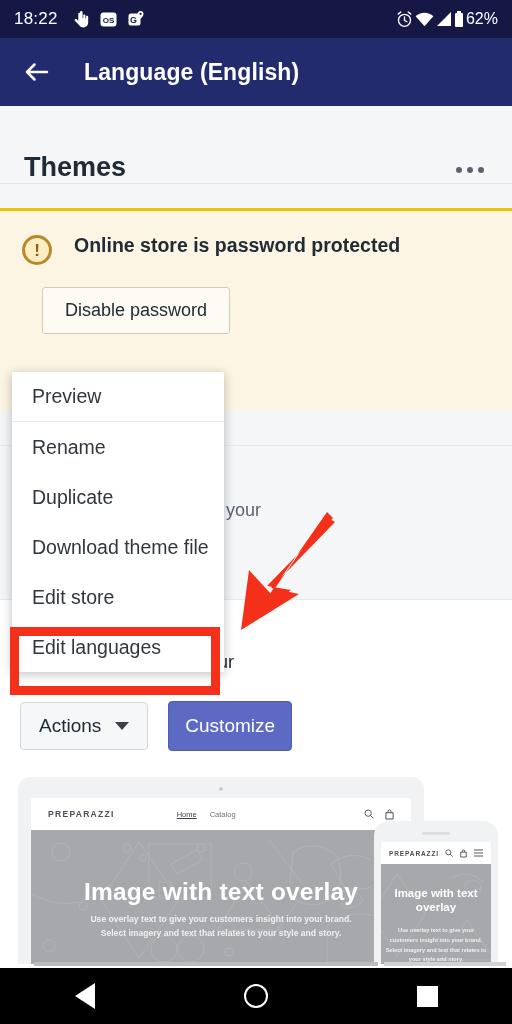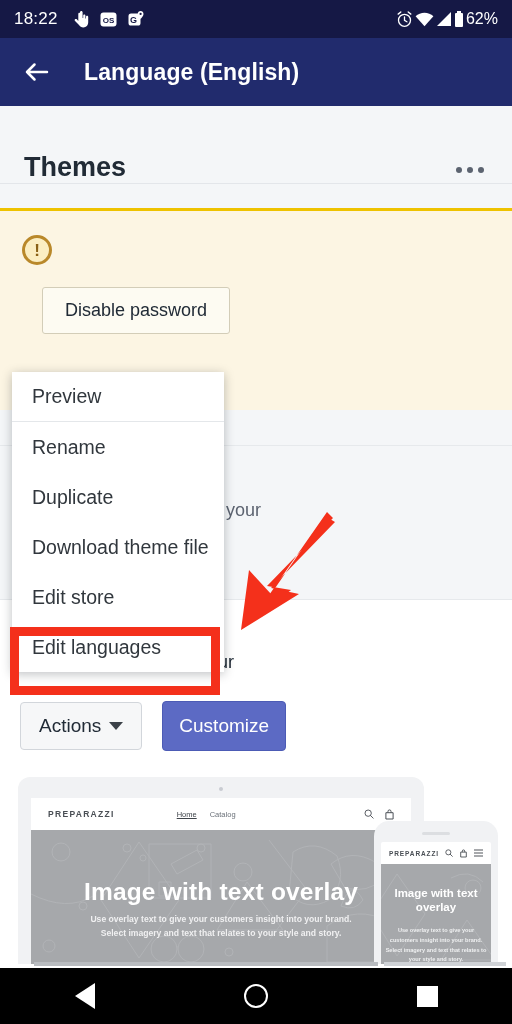--- a/index.html
+++ b/index.html
@@ -84,21 +84,21 @@
   .white-band-text {
     position: absolute; left: 24px; top: 50px; width: 470px;
     font-size: 18px; color: #212b36; line-height: 1.4;
   }
 
   
   .action-row { position: absolute; top: 701px; left: 20px; display: flex; align-items: center; gap: 20px; }
   .btn-actions {
     background: #f6f7f8; border: 1px solid #d2d6db; border-radius: 4px;
     padding: 12px 18px; font-size: 19px; color: #212b36;
-    display: flex; align-items: center; gap: 8px; cursor: pointer;
+    display: flex; align-items: center; gap: 14px; cursor: pointer;
   }
   .caret { width: 0; height: 0; border-left: 7px solid transparent; border-right: 7px solid transparent; border-top: 8px solid #3b4148; }
   .btn-customize {
     background: #5c6ac4; border: 1px solid #4c5bb5; border-radius: 4px;
     padding: 13px 16px; font-size: 19px; color: #ffffff; cursor: pointer;
   }
 
   
   .menu {
     position: absolute; left: 12px; top: 372px; width: 212px;
@@ -233,20 +233,21 @@
       </span>
   </div>
   <div class="gap-strip"></div>
 
   <div class="banner">
     <div class="banner-row">
       <span class="warn-icon">
           <span>!</span>
         </span>
       <div class="banner-body">
+        <div class="banner-title">Online store is password protected</div>
       </div>
     </div>
     <div class="banner-btn">Disable password</div>
   </div>
 
   <div class="card-band">
     <div class="edge-line"></div>
     <div class="card-band-text">mers see when they visit your</div>
   </div>
 

